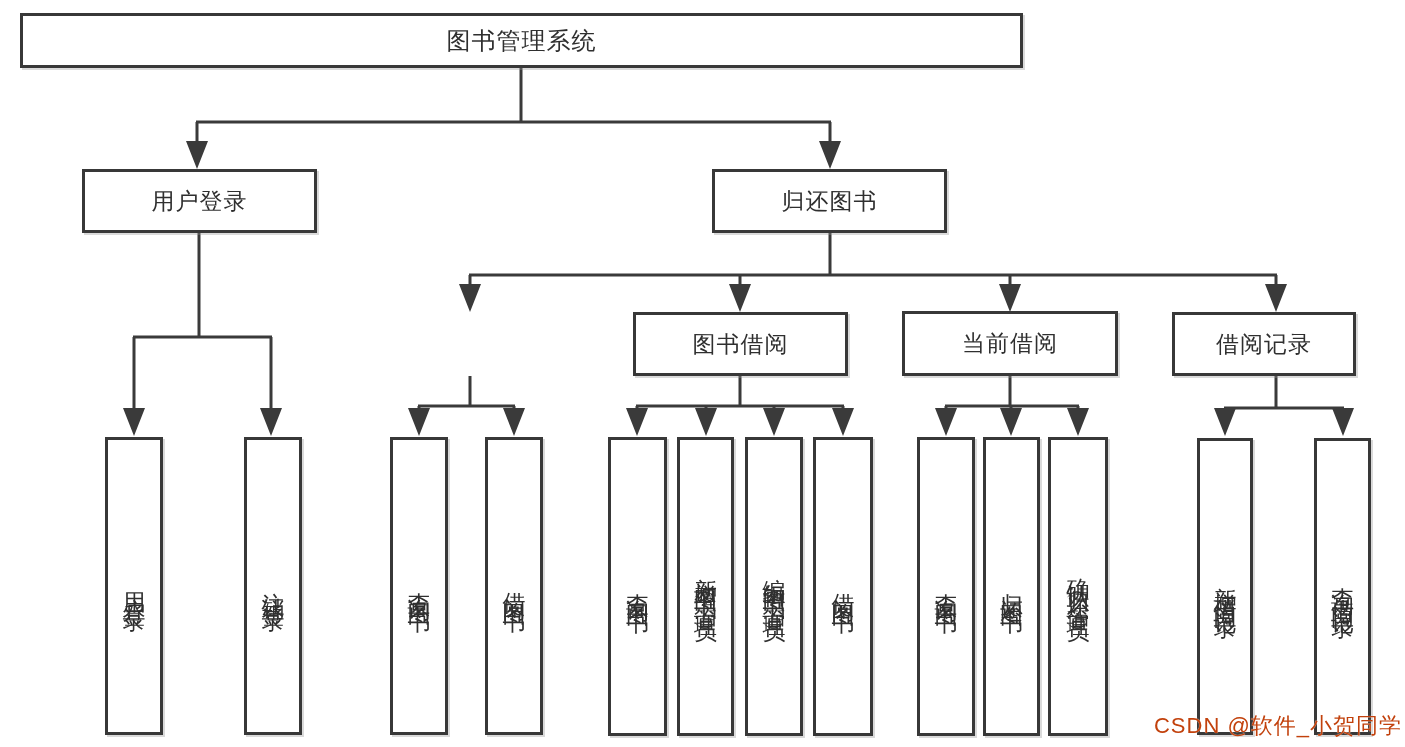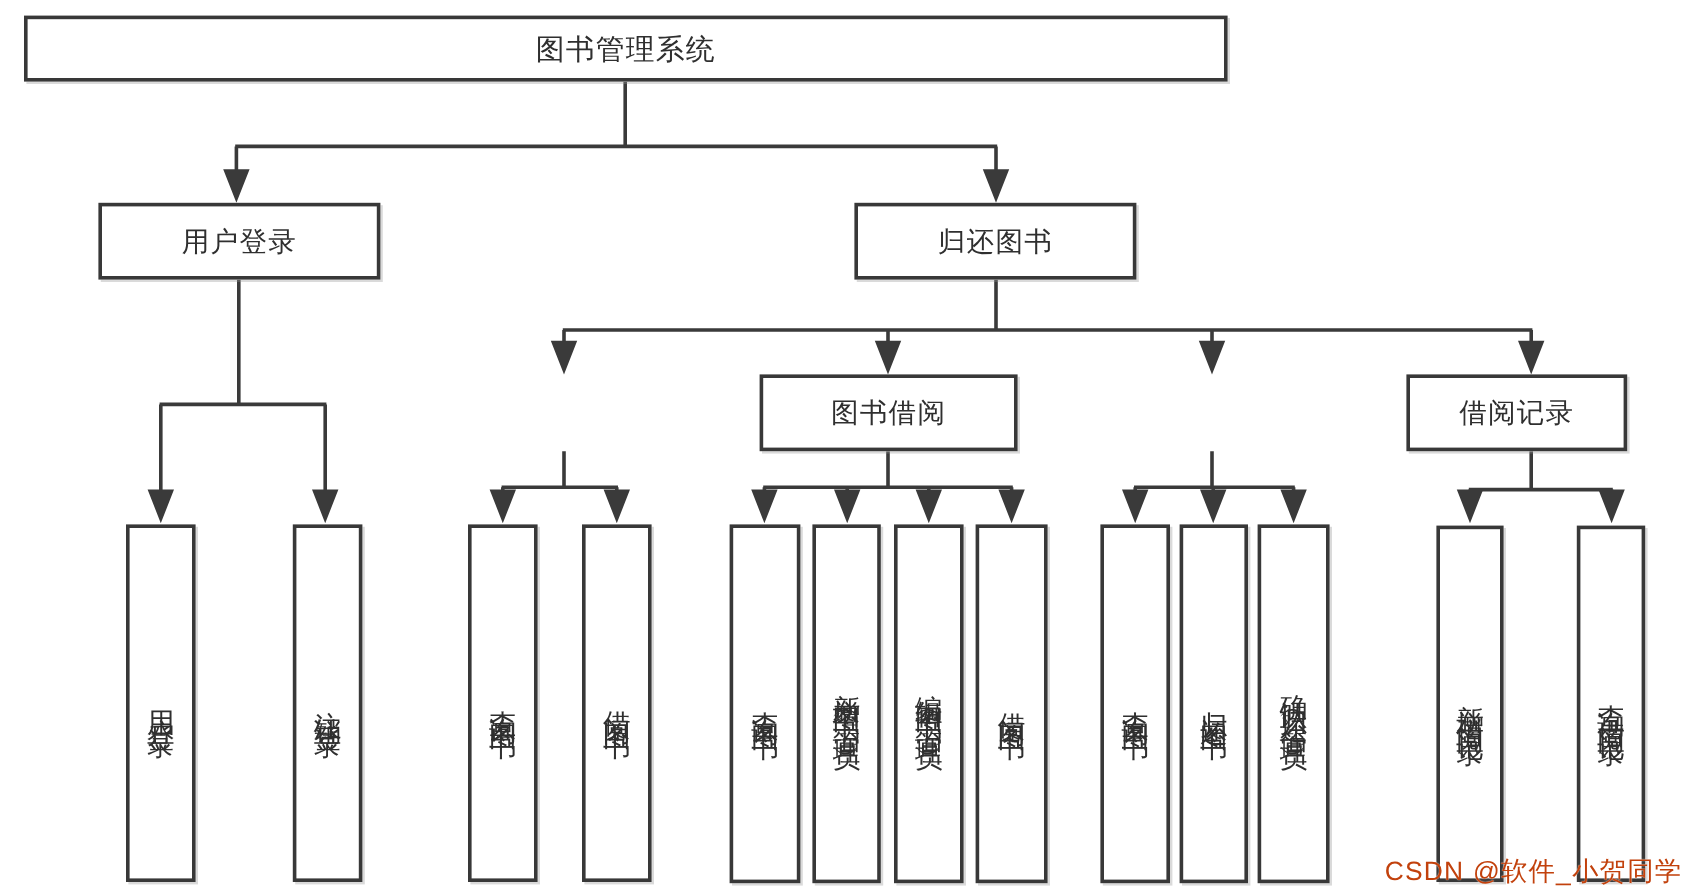--- a/index.html
+++ b/index.html
@@ -67,20 +67,21 @@
       M1067 408 L1089 408 L1078 436 Z
       M1214 408 L1236 408 L1225 436 Z  M1332 408 L1354 408 L1343 436 Z"></path>
   </svg>
 
   <div class="box root-box" style="left:20px; top:13px; width:1003px; height:55px;">图书管理系统</div>
 
   <div class="box h-box" style="left:82px; top:169px; width:235px; height:64px;">用户登录</div>
   <div class="box h-box" style="left:712px; top:169px; width:235px; height:64px;">归还图书</div>
 
   <div class="box h-box" style="left:633px; top:312px; width:215px; height:64px;">图书借阅</div>
+  <div class="box h-box" style="left:902px; top:311px; width:216px; height:65px;">当前借阅</div>
   <div class="box h-box" style="left:1172px; top:312px; width:184px; height:64px;">借阅记录</div>
 
   <div class="box v-box" style="left:105px; top:437px; width:58px; height:298px;">用户登录</div>
   <div class="box v-box" style="left:244px; top:437px; width:58px; height:298px;">注销登录</div>
 
   <div class="box v-box" style="left:390px; top:437px; width:58px; height:298px;">查询图书</div>
   <div class="box v-box" style="left:485px; top:437px; width:58px; height:298px;">借阅图书</div>
 
   <div class="box v-box" style="left:608px; top:437px; width:59px; height:299px;">查询图书</div>
   <div class="box v-box" style="left:677px; top:437px; width:57px; height:299px;">新增图书（管理员）</div>

